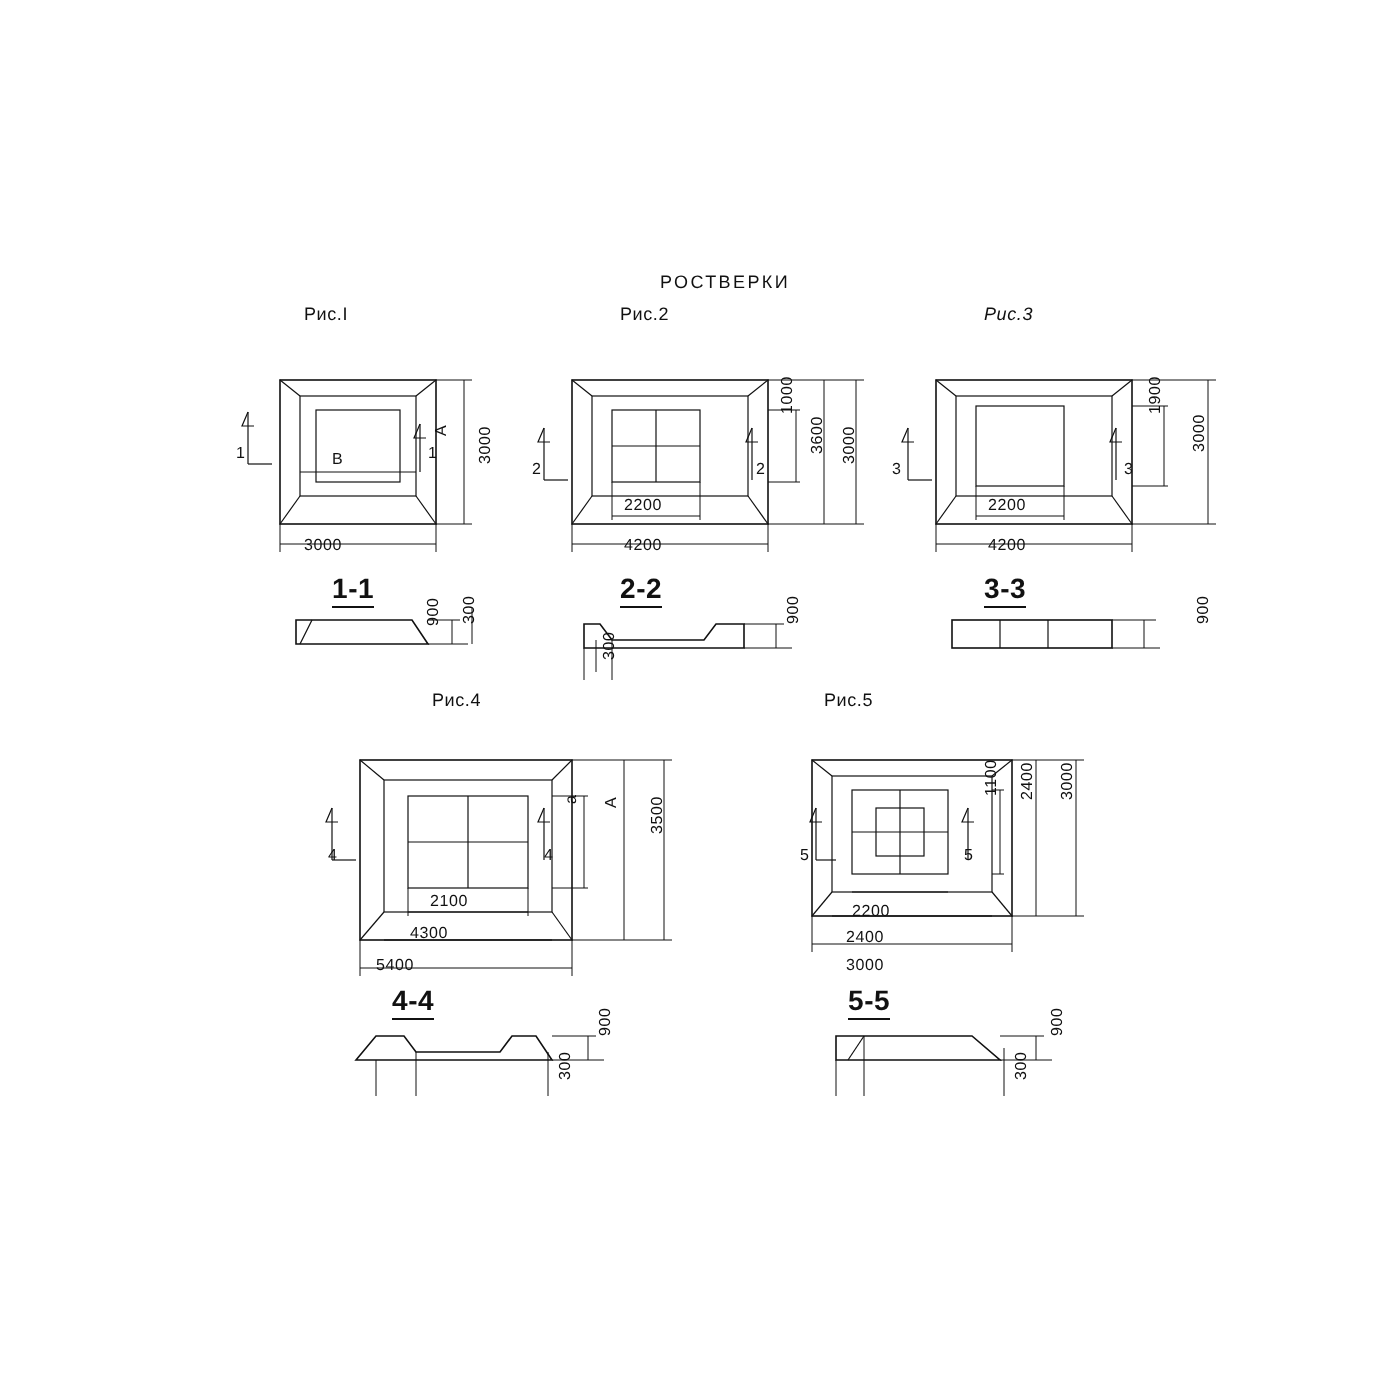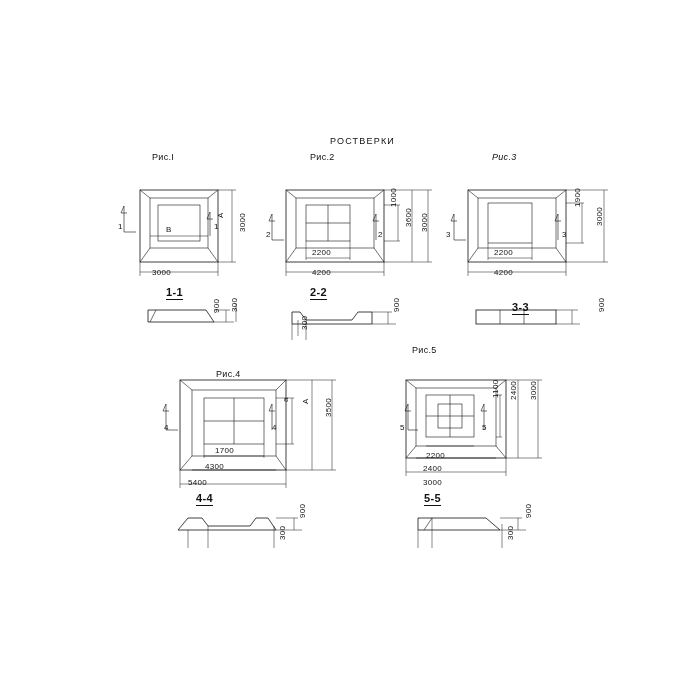--- a/index.html
+++ b/index.html
@@ -25,21 +25,21 @@
   }
   .lbl.big {
     font-size: 9px;
   }
   .lbl.title {
     font-size: 9px;
     letter-spacing: 1.2px;
     padding-left: 24px;
   }
   .lbl.sec {
-    font-size: 11px;
+    font-size: 14px;
     font-weight: bold;
   }
   .lbl.vert {
     transform-origin: left top;
     transform: rotate(-90deg);
   }
   svg.draw {
     position: absolute;
     left: 0;
     top: 0;
@@ -92,30 +92,30 @@
   <div class="lbl vert" style="left:392px; top:312px;">900</div>
   <div class="lbl vert" style="left:300px; top:330px;">300</div>
 
   <div class="lbl big" style="left:492px; top:152px;font-style:italic;">Рис.3</div>
   <div class="lbl" style="left:446px; top:230px;">3</div>
   <div class="lbl" style="left:562px; top:230px;">3</div>
   <div class="lbl vert" style="left:573px; top:207px;">1900</div>
   <div class="lbl vert" style="left:595px; top:226px;">3000</div>
   <div class="lbl" style="left:494px; top:248px;">2200</div>
   <div class="lbl" style="left:494px; top:268px;">4200</div>
-  <div class="lbl sec" style="left:492px; top:301px;margin-left:20px;"><span class="underline-sec">3-3</span></div>
+  <div class="lbl sec" style="left:492px; top:286px;"><span class="underline-sec">3-3</span></div>
   <div class="lbl vert" style="left:597px; top:312px;">900</div>
 
-  <div class="lbl big" style="left:216px; top:345px;margin-top:24px;">Рис.4</div>
+  <div class="lbl big" style="left:216px; top:345px;">Рис.4</div>
   <div class="lbl" style="left:164px; top:423px;">4</div>
   <div class="lbl" style="left:272px; top:423px;">4</div>
   <div class="lbl vert" style="left:281px; top:402px;">а</div>
   <div class="lbl vert" style="left:301px; top:404px;">А</div>
   <div class="lbl vert" style="left:324px; top:417px;">3500</div>
-  <div class="lbl" style="left:215px; top:446px;">1700</div>
+  <div class="lbl" style="left:215px; top:446px;">2100</div>
   <div class="lbl" style="left:205px; top:462px;">4300</div>
   <div class="lbl" style="left:188px; top:478px;">5400</div>
   <div class="lbl sec" style="left:196px; top:492px;"><span class="underline-sec">4-4</span></div>
   <div class="lbl vert" style="left:298px; top:518px;">900</div>
   <div class="lbl vert" style="left:278px; top:540px;">300</div>
 
   <div class="lbl big" style="left:412px; top:345px;">Рис.5</div>
   <div class="lbl" style="left:400px; top:423px;">5</div>
   <div class="lbl" style="left:482px; top:423px;">5</div>
   <div class="lbl vert" style="left:491px; top:398px;">1100</div>

